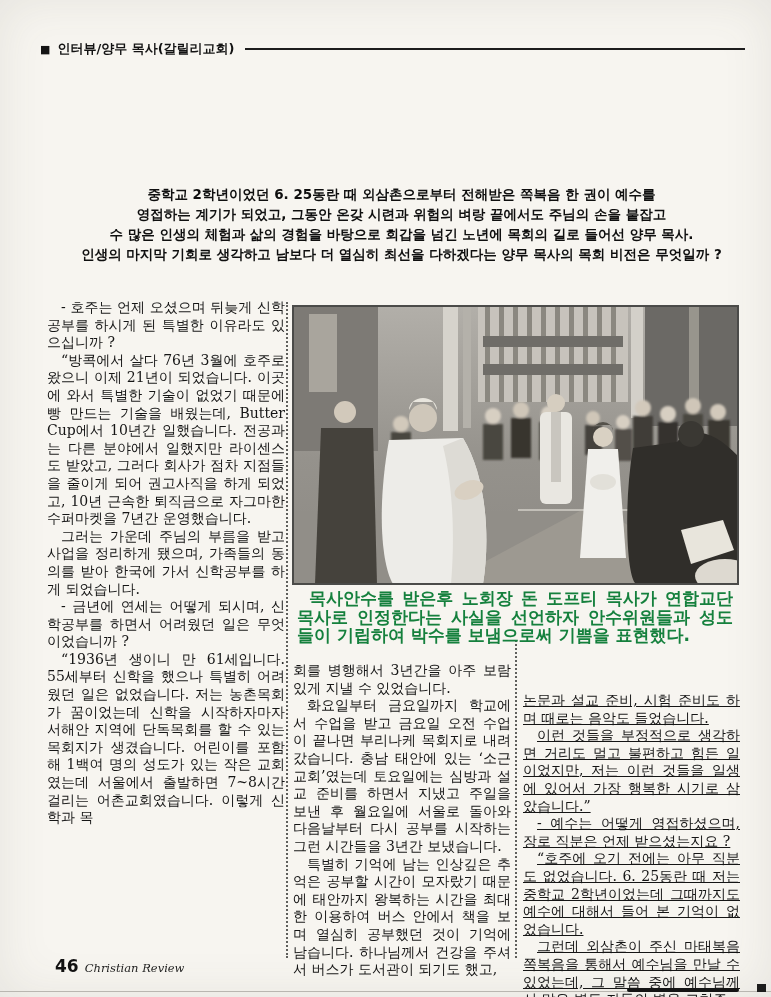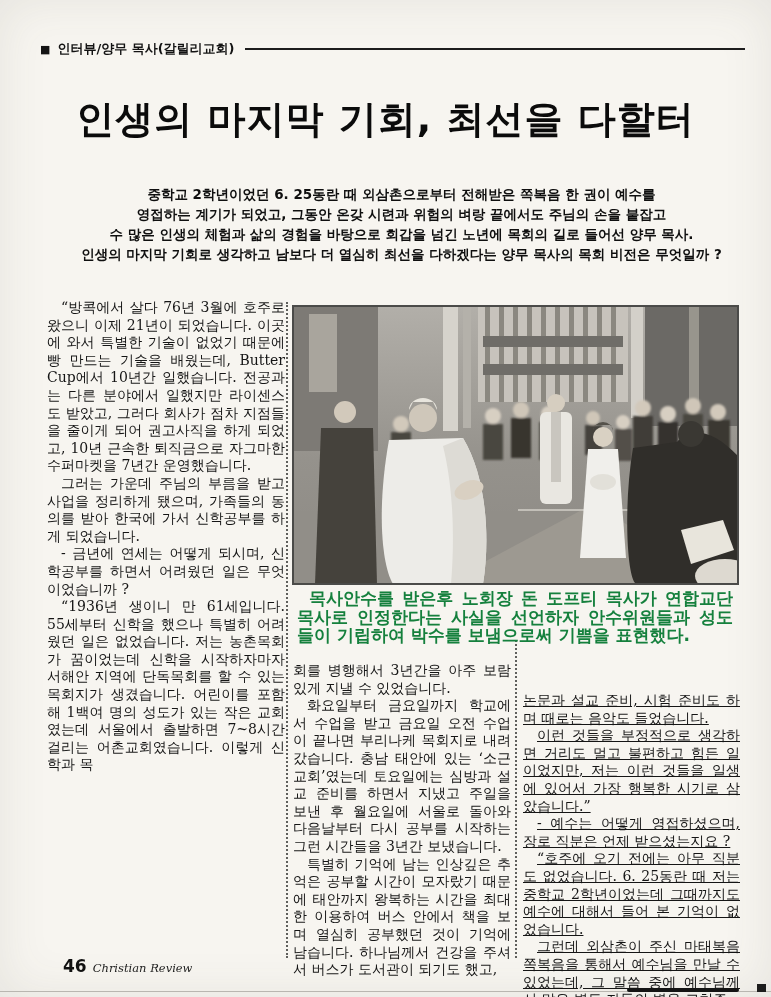--- a/index.html
+++ b/index.html
@@ -46,51 +46,51 @@
     outline:1px solid #4c4c4a;background:#9a9792;
   }
   .photo svg{display:block;width:100%;height:100%;}
   .caption{
     position:absolute;left:297px;top:589px;width:436px;
     font-family:"DejaVu Sans", sans-serif;font-weight:bold;font-size:17px;
     line-height:18.5px;color:#15803d;text-align:justify;text-indent:12px;
   }
   
   .footer{position:absolute;left:55px;top:956px;display:flex;align-items:baseline;gap:6px;}
-  .page-num{font-family:"DejaVu Sans", sans-serif;font-size:17px;font-weight:bold;color:#111;margin-left:8px;}
+  .page-num{font-family:"DejaVu Sans", sans-serif;font-size:17px;font-weight:bold;color:#111;}
   .journal{font-style:italic;font-size:11.5px;color:#222;}
   
   .bottom-line{position:absolute;left:0;top:991px;width:771px;height:1px;background:#b9b6b0;}
   .bottom-mark{position:absolute;left:627px;top:988px;width:112px;height:4px;background:#141414;border-radius:2px;}
   .corner-mark{position:absolute;left:757px;top:984px;width:9px;height:8px;background:#1d1d1d;}
 </style>
 </head>
 <body>
 
 <div class="page">
 
   <div class="header-row">
     <span class="bullet">■</span>
     <span>인터뷰/양무 목사(갈릴리교회)</span>
     <span class="header-rule"></span>
   </div>
 
-  <div class="title">인생의 마지막 기회, 최선을 다할터</div>
 
   <div class="intro">
     <div>중학교 2학년이었던 6. 25동란 때 외삼촌으로부터 전해받은 쪽복음 한 권이 예수를</div>
     <div>영접하는 계기가 되었고, 그동안 온갖 시련과 위험의 벼랑 끝에서도 주님의 손을 붙잡고</div>
     <div>수 많은 인생의 체험과 삶의 경험을 바탕으로 회갑을 넘긴 노년에 목회의 길로 들어선 양무 목사.</div>
     <div>인생의 마지막 기회로 생각하고 남보다 더 열심히 최선을 다하겠다는 양무 목사의 목회 비전은 무엇일까 ?</div>
   </div>
 
   <div class="vsep vsep-1"></div>
   <div class="vsep vsep-2"></div>
 
   <div class="col col-left">
+    <p>- 호주는 언제 오셨으며 뒤늦게 신학공부를 하시게 된 특별한 이유라도 있으십니까 ?</p>
     <p>“방콕에서 살다 76년 3월에 호주로 왔으니 이제 21년이 되었습니다. 이곳에 와서 특별한 기술이 없었기 때문에 빵 만드는 기술을 배웠는데, Butter Cup에서 10년간 일했습니다. 전공과는 다른 분야에서 일했지만 라이센스도 받았고, 그러다 회사가 점차 지점들을 줄이게 되어 권고사직을 하게 되었고, 10년 근속한 퇴직금으로 자그마한 수퍼마켓을 7년간 운영했습니다.</p>
     <p>그러는 가운데 주님의 부름을 받고 사업을 정리하게 됐으며, 가족들의 동의를 받아 한국에 가서 신학공부를 하게 되었습니다.</p>
     <p>- 금년에 연세는 어떻게 되시며, 신학공부를 하면서 어려웠던 일은 무엇이었습니까 ?</p>
     <p>“1936년 생이니 만 61세입니다. 55세부터 신학을 했으나 특별히 어려웠던 일은 없었습니다. 저는 농촌목회가 꿈이었는데 신학을 시작하자마자 서해안 지역에 단독목회를 할 수 있는 목회지가 생겼습니다. 어린이를 포함해 1백여 명의 성도가 있는 작은 교회였는데 서울에서 출발하면 7~8시간 걸리는 어촌교회였습니다. 이렇게 신학과 목</p>
   </div>
 
   <div class="photo">
     <svg viewBox="0 0 445 278" preserveAspectRatio="none">
       <defs>
         <linearGradient id="gBg" x1="0" y1="0" x2="0" y2="1">

